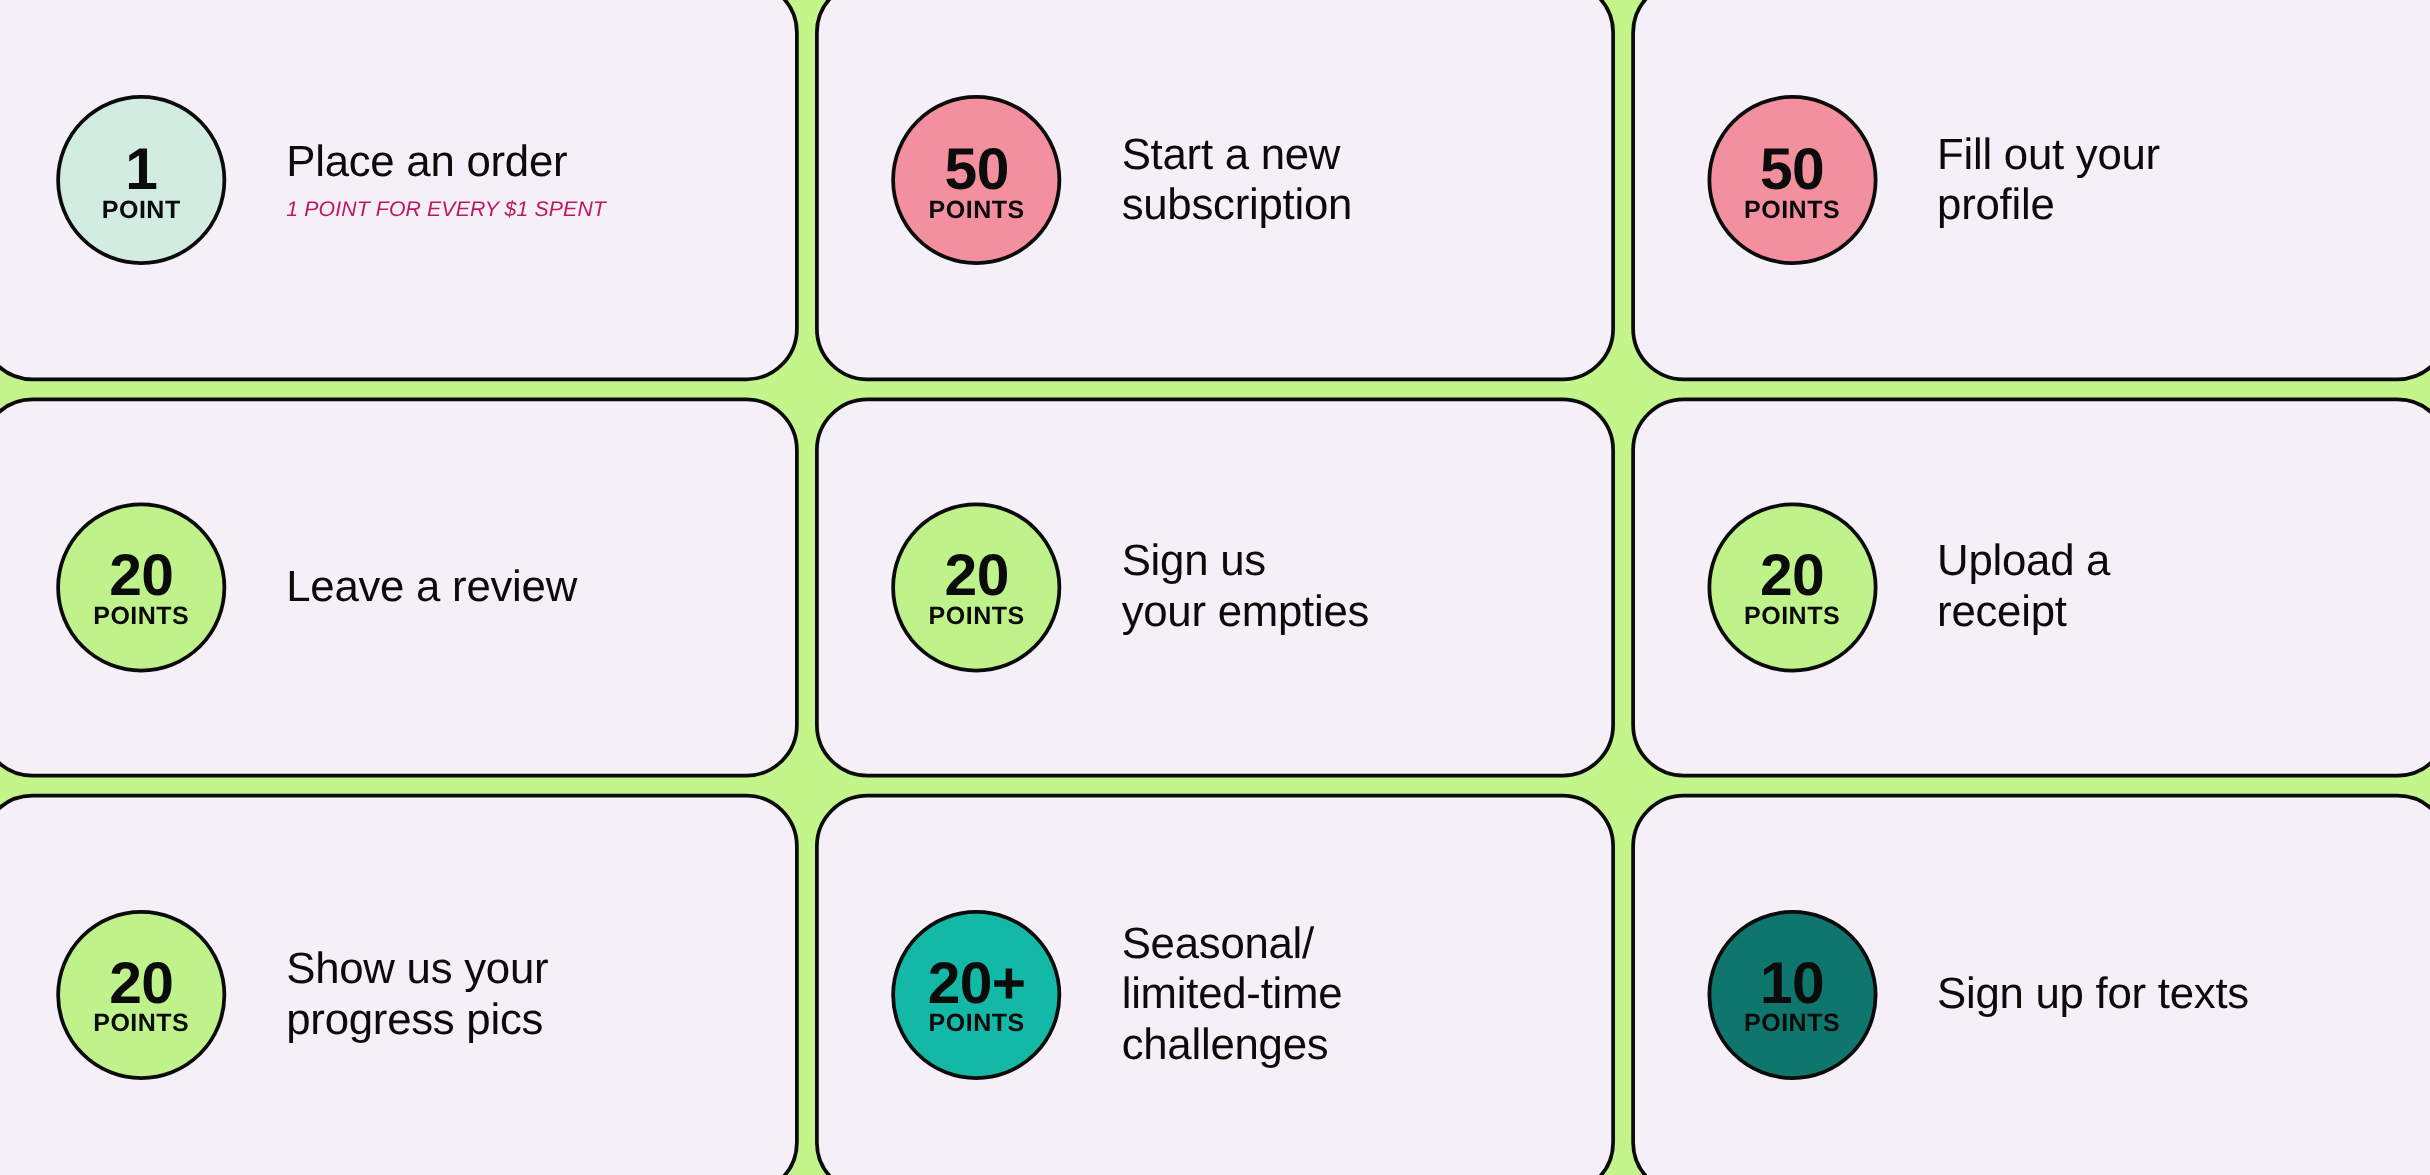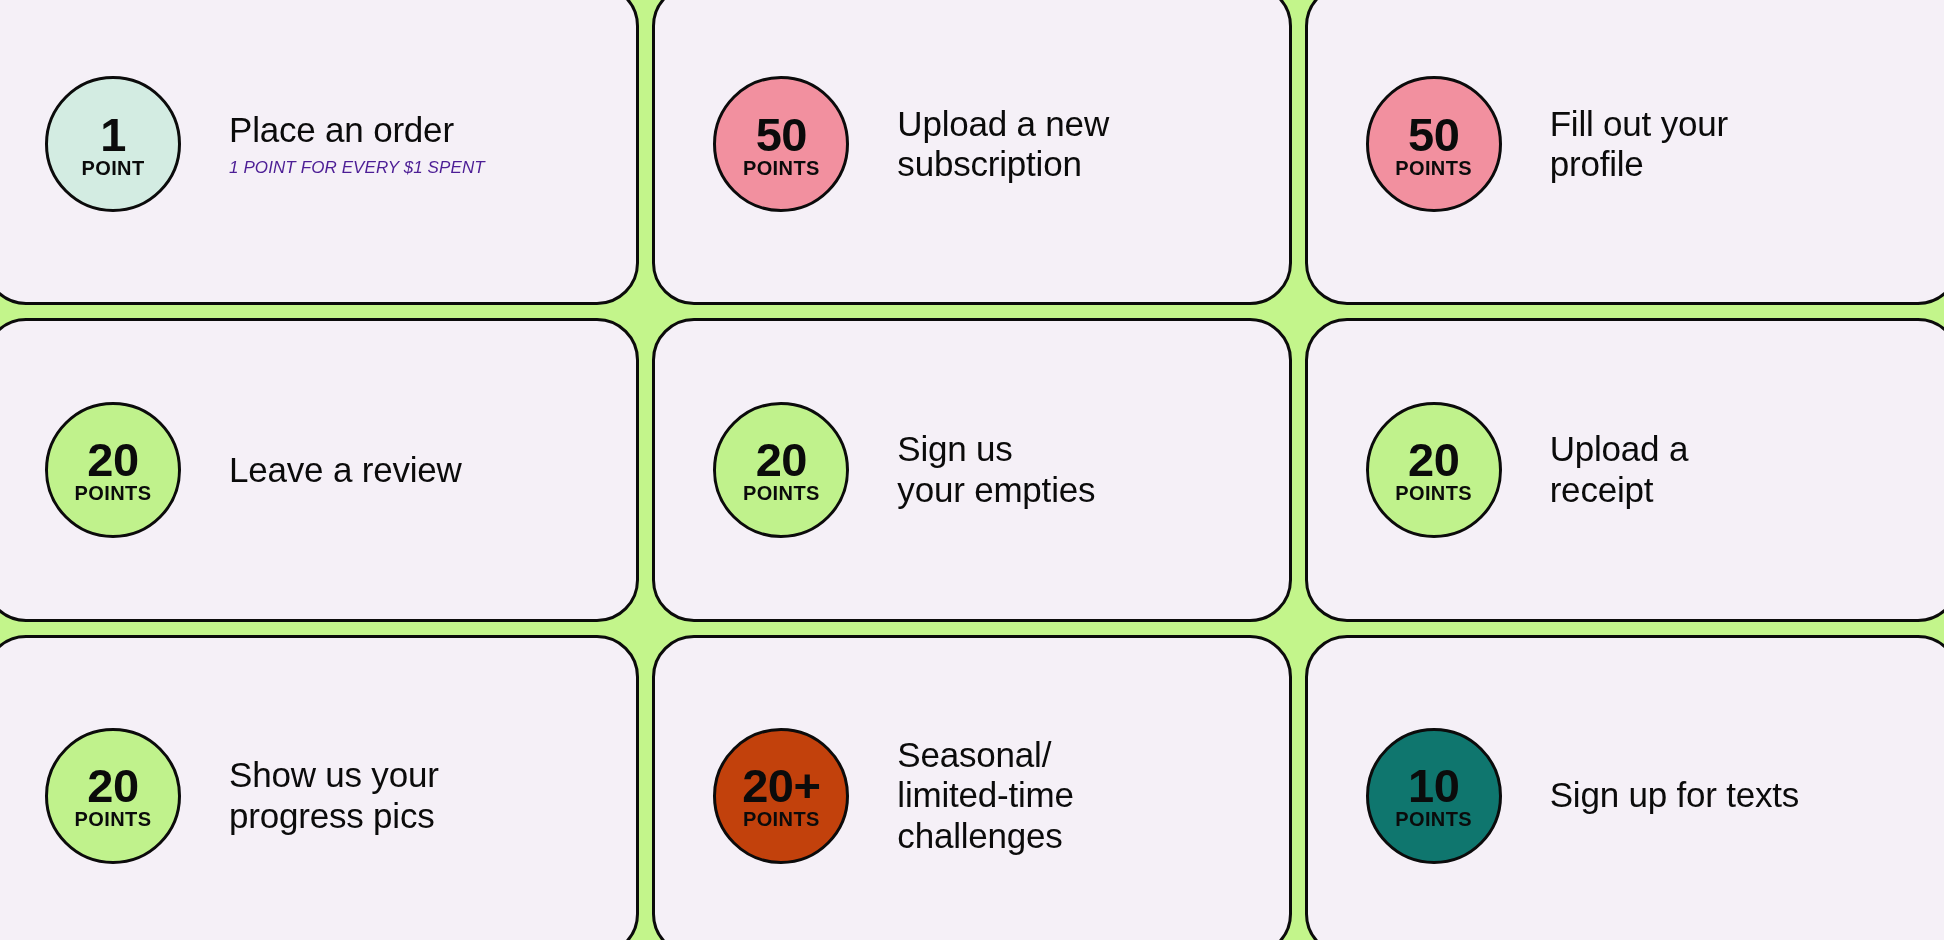--- a/index.html
+++ b/index.html
@@ -89,21 +89,21 @@
     color: #0b0b0b;
     line-height: 1.16;
     letter-spacing: -0.2px;
     white-space: pre-line;
   }
 
   .reward-subtitle {
     font-size: 17px;
     font-style: italic;
     font-weight: 400;
-    color: #4c1d95;
+    color: #be185d;
     letter-spacing: 0.1px;
     margin-top: 7px;
     line-height: 1.2;
   }
 
   .reward-subtitle:empty { display: none; }
 </style>
 </head>
 <body>
 
@@ -119,21 +119,21 @@
       <div class="reward-subtitle">1 POINT FOR EVERY $1 SPENT</div>
     </div>
   </div>
 
   <div class="reward-card row-1 col-2">
     <div class="points-badge" style="background: rgb(242, 144, 159);">
       <span class="points-value">50</span>
       <span class="points-unit">POINTS</span>
     </div>
     <div class="reward-text">
-      <div class="reward-title">Upload a new
+      <div class="reward-title">Start a new
 subscription</div>
 
     </div>
   </div>
 
   <div class="reward-card row-1 col-3">
     <div class="points-badge" style="background: rgb(242, 144, 159);">
       <span class="points-value">50</span>
       <span class="points-unit">POINTS</span>
     </div>
@@ -185,21 +185,21 @@
       <span class="points-unit">POINTS</span>
     </div>
     <div class="reward-text">
       <div class="reward-title">Show us your
 progress pics</div>
 
     </div>
   </div>
 
   <div class="reward-card row-3 col-2">
-    <div class="points-badge" style="background: #c2410c;">
+    <div class="points-badge" style="background: #14b8a6;">
       <span class="points-value">20+</span>
       <span class="points-unit">POINTS</span>
     </div>
     <div class="reward-text">
       <div class="reward-title">Seasonal/
 limited-time
 challenges</div>
 
     </div>
   </div>

